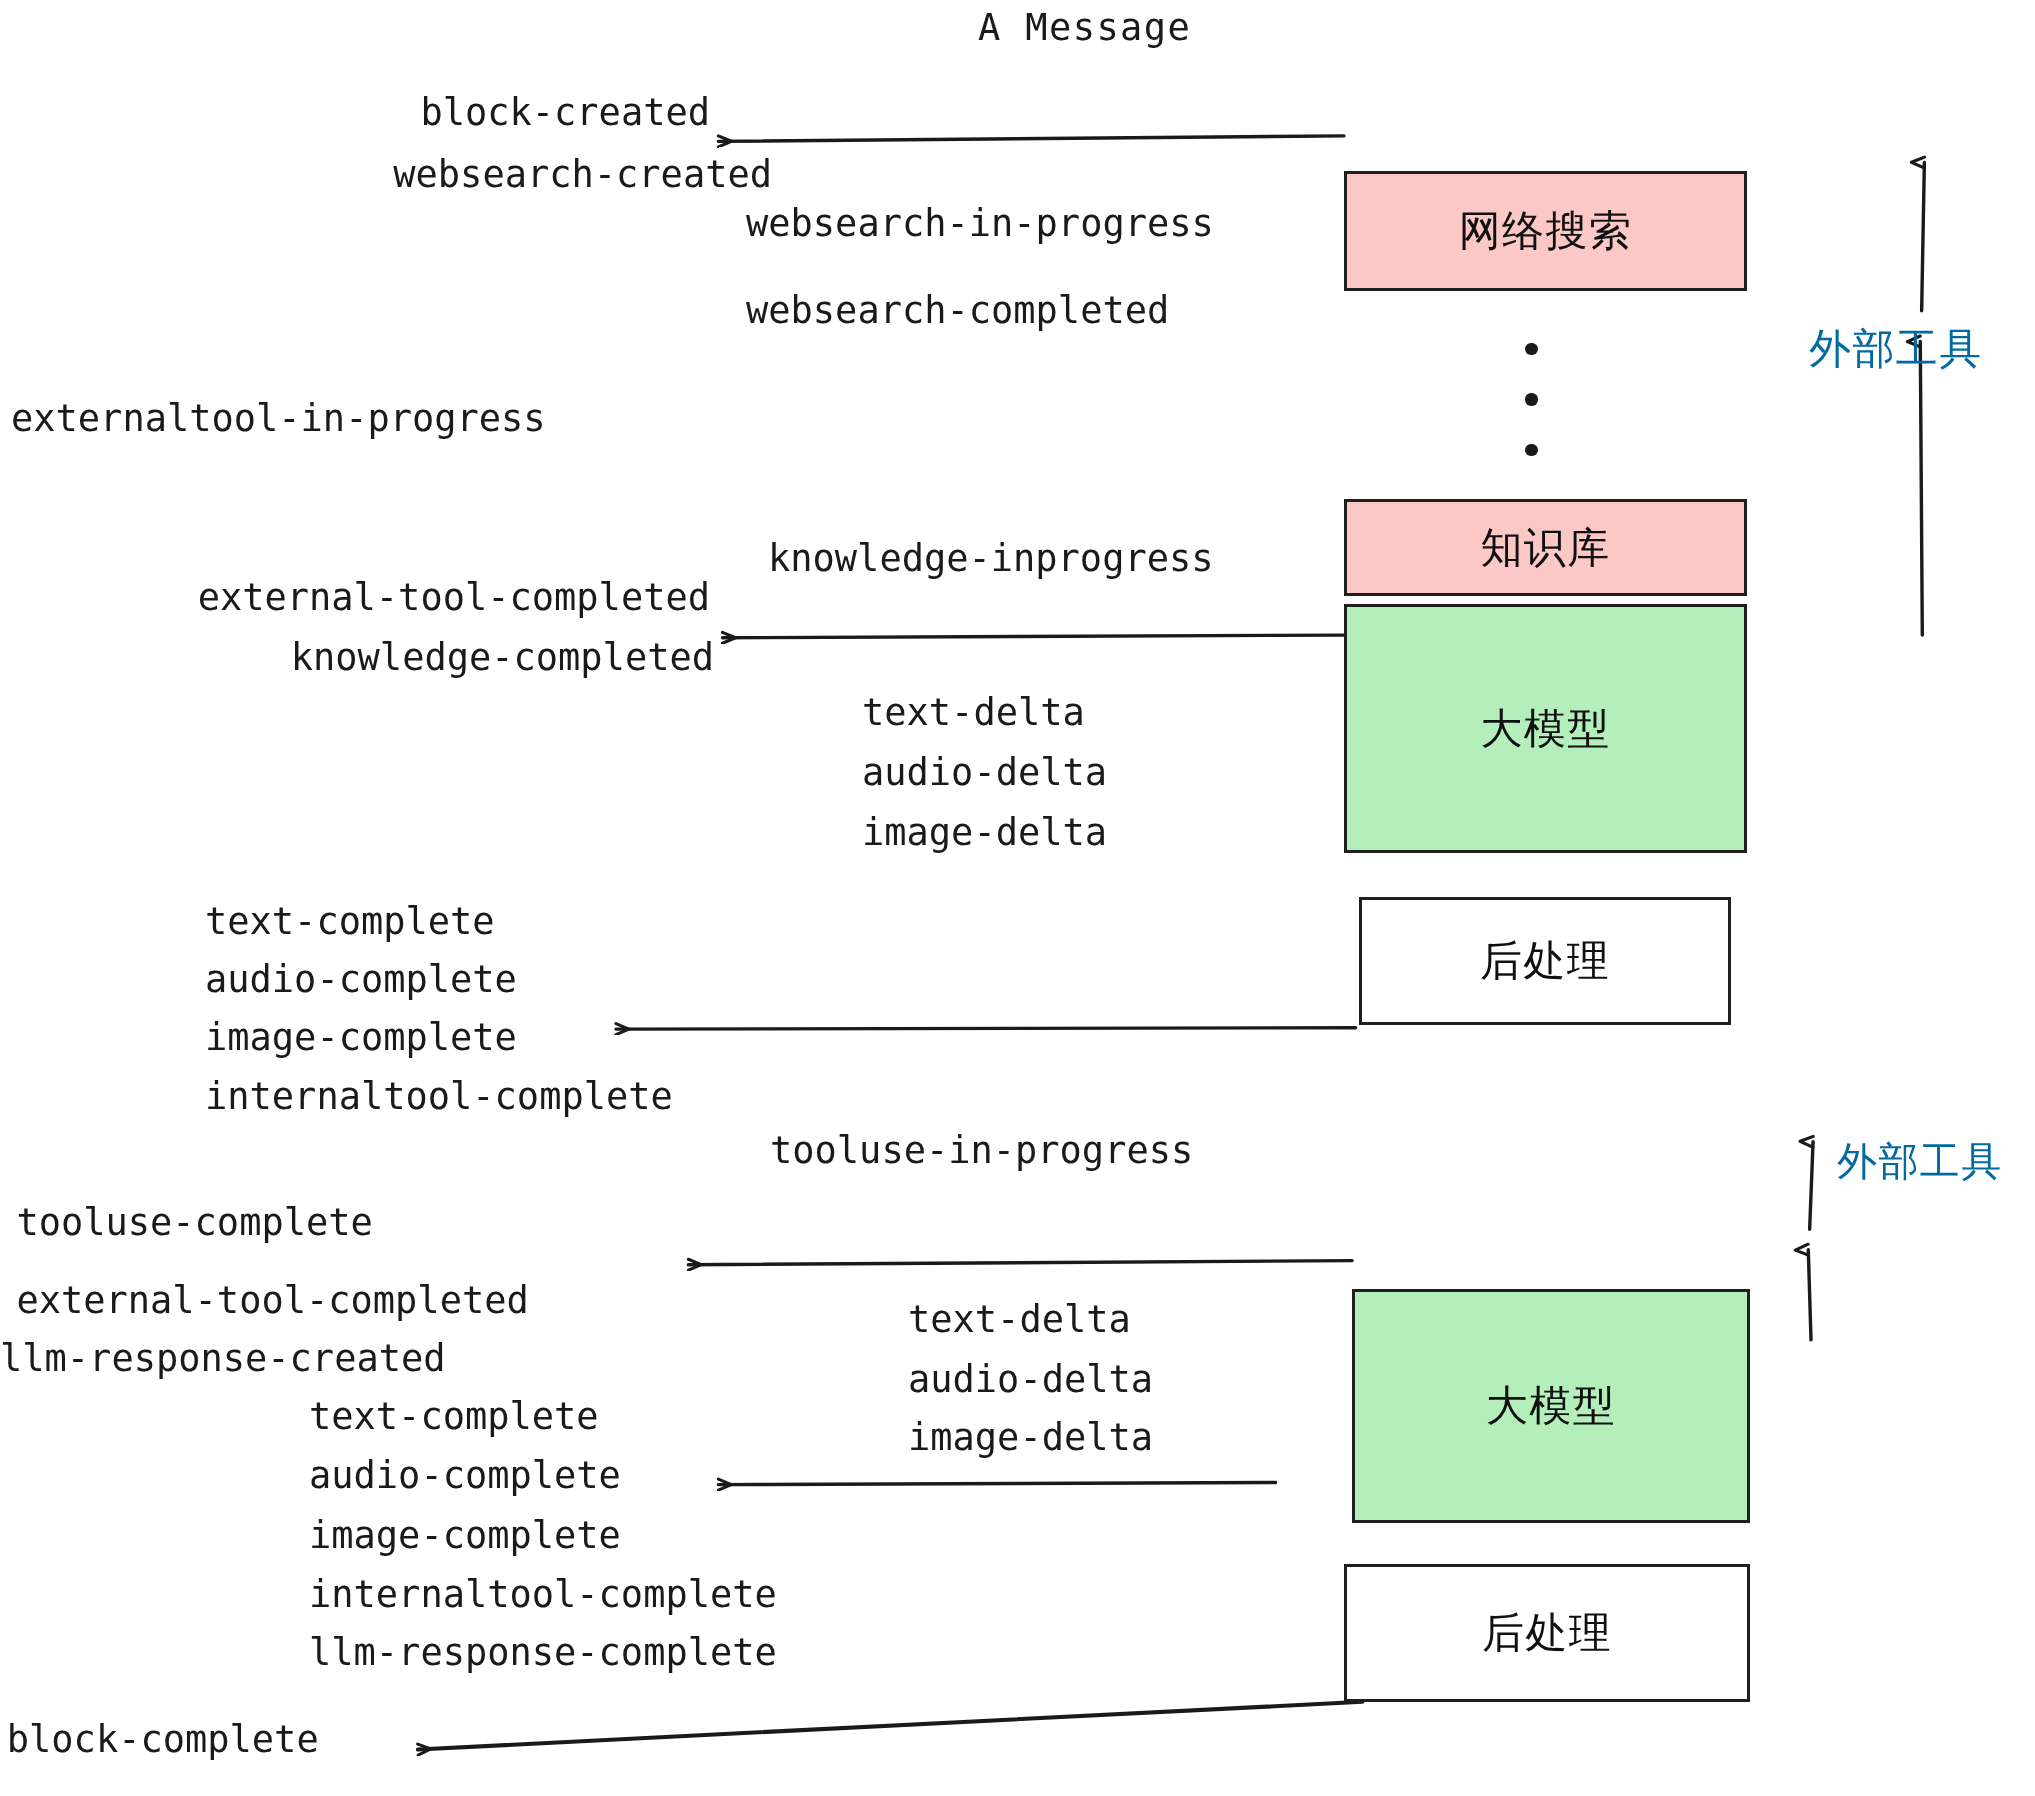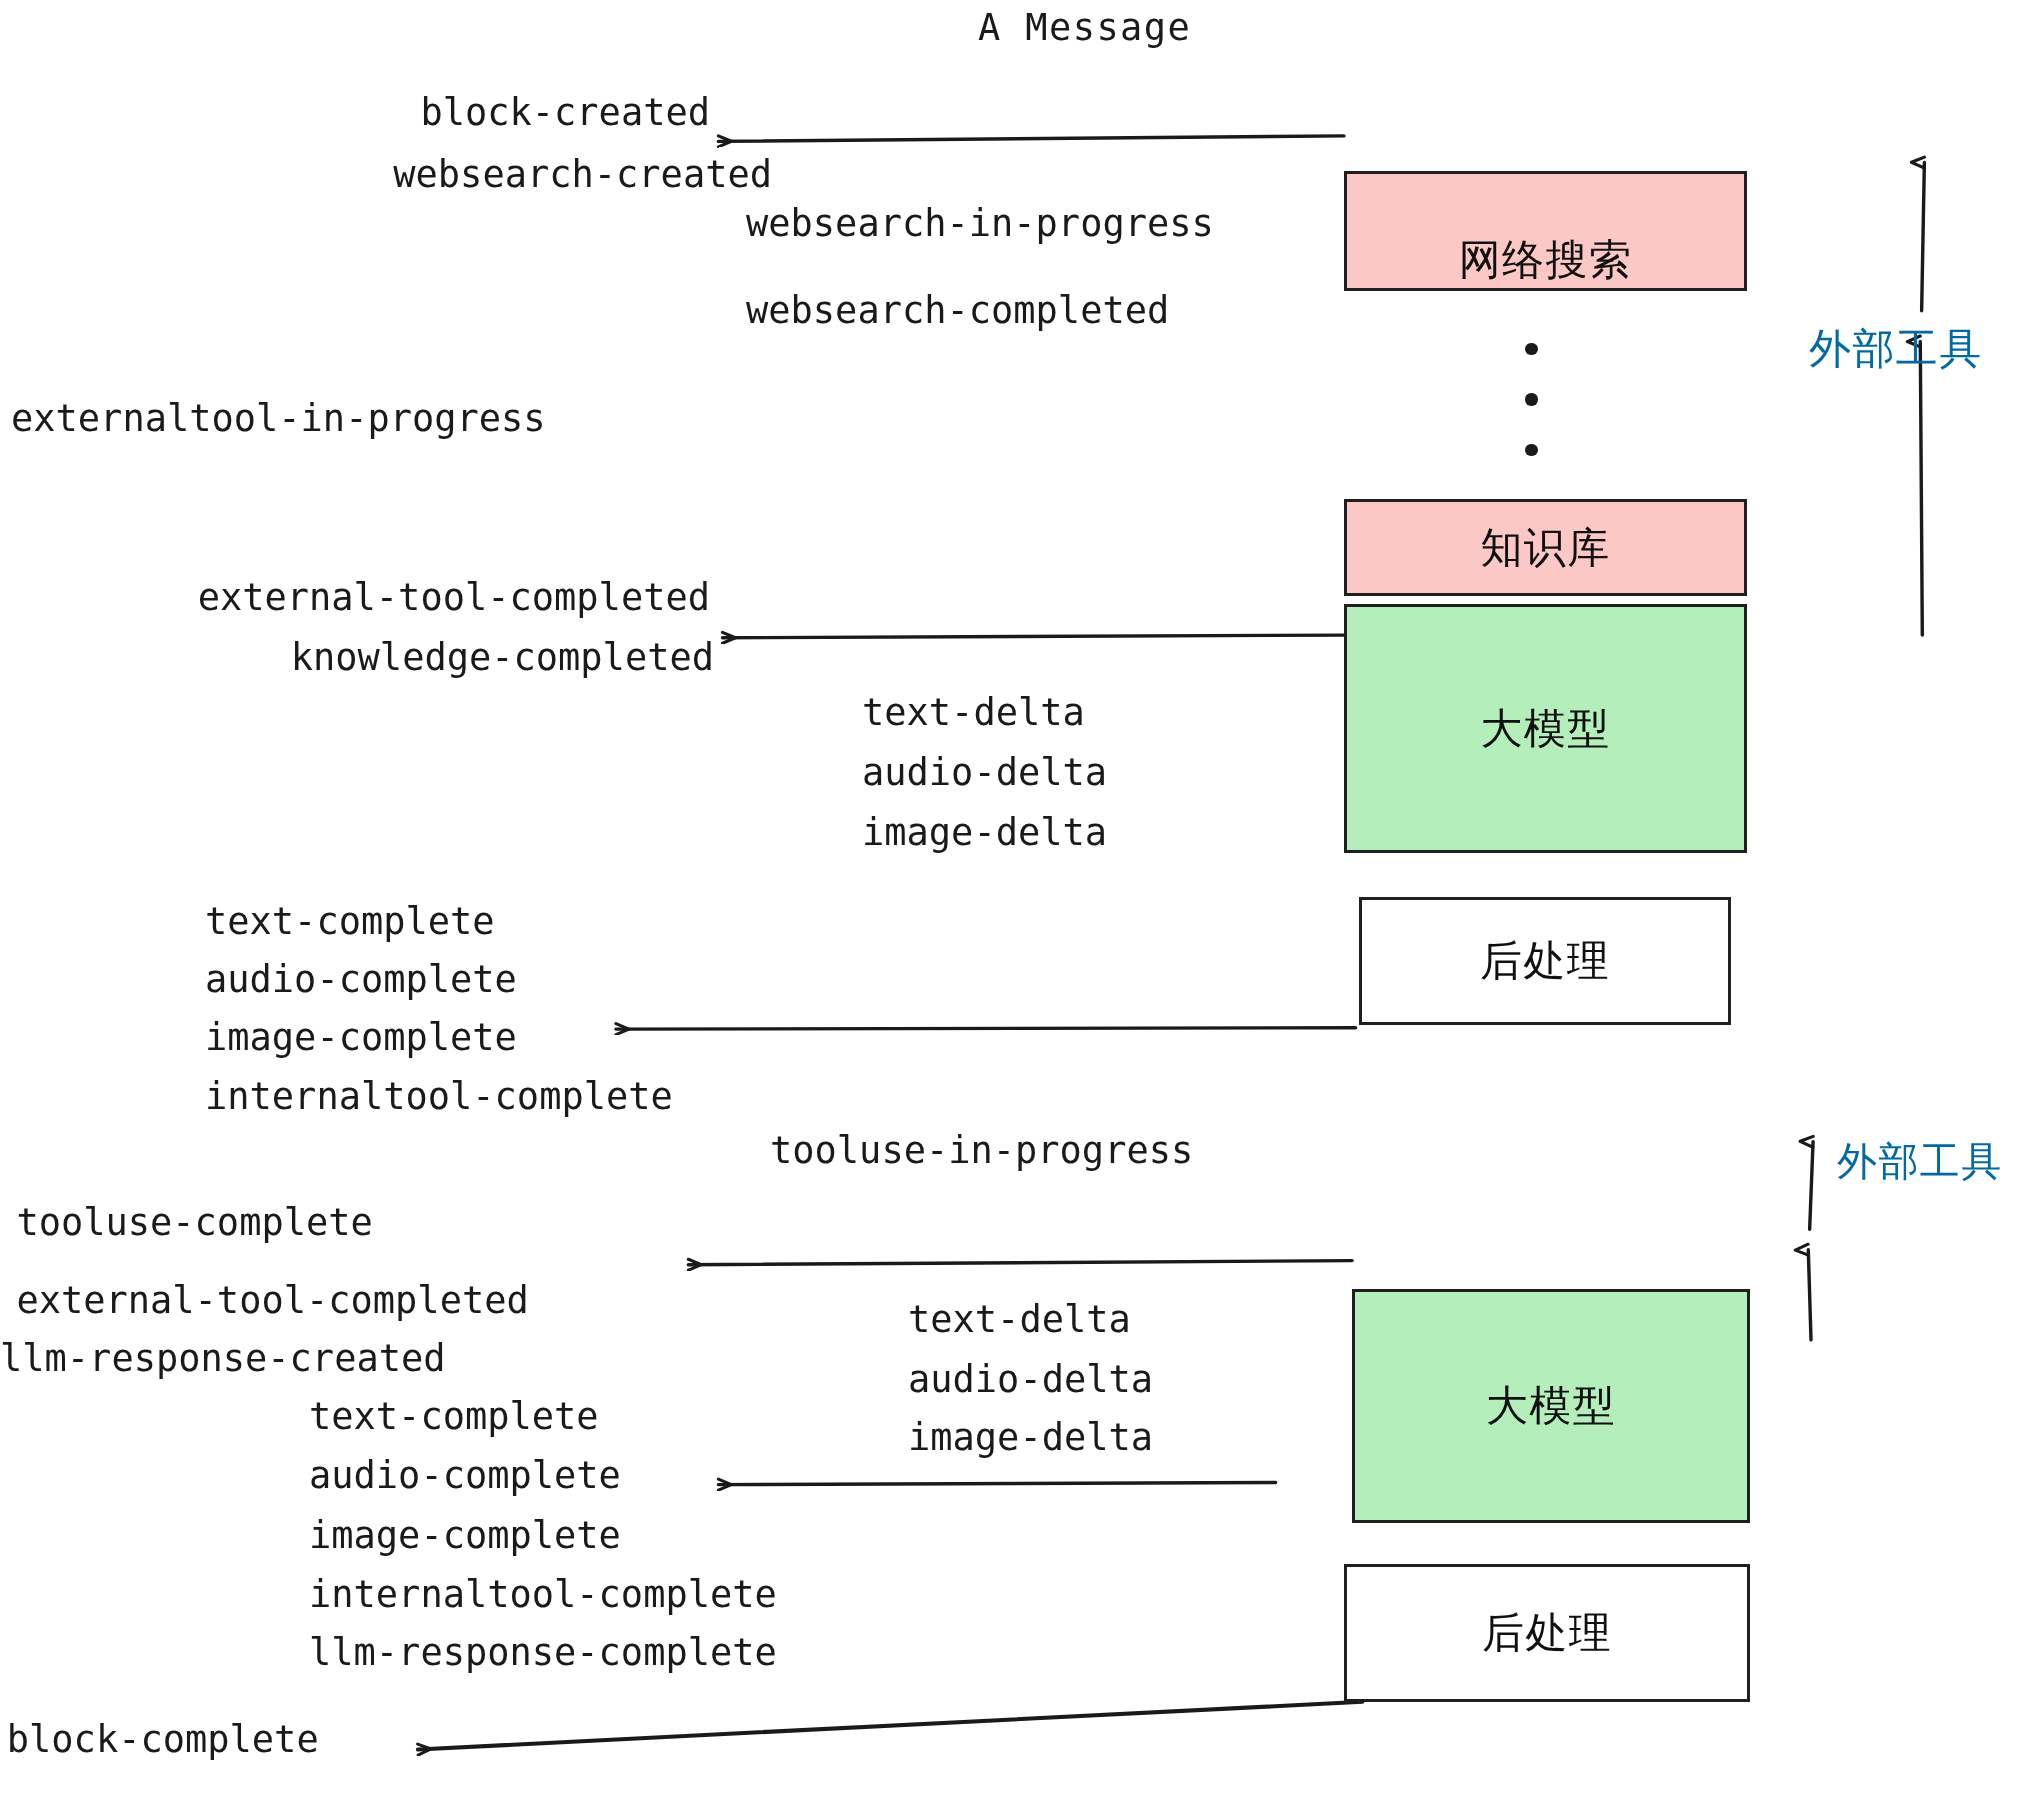--- a/index.html
+++ b/index.html
@@ -149,20 +149,21 @@
   </svg>
 
   <div class="evt right" style="left:710px; top:94px;">block-created</div>
   <div class="evt right" style="left:772px; top:156px;">websearch-created</div>
 
   <div class="evt" style="left:746px; top:205px;">websearch-in-progress</div>
   <div class="evt" style="left:11px; top:400px;">externaltool-in-progress</div>
 
   <div class="evt" style="left:746px; top:292px;">websearch-completed</div>
 
+  <div class="evt" style="left:768px; top:540px;">knowledge-inprogress</div>
 
   <div class="evt right" style="left:710px; top:579px;">external-tool-completed</div>
   <div class="evt right" style="left:714px; top:639px;">knowledge-completed</div>
 
   <div class="evt" style="left:862px; top:694px;">text-delta</div>
   <div class="evt" style="left:862px; top:754px;">audio-delta</div>
   <div class="evt" style="left:862px; top:814px;">image-delta</div>
 
   <div class="evt" style="left:205px; top:903px;">text-complete</div>
   <div class="evt" style="left:205px; top:961px;">audio-complete</div>
@@ -180,21 +181,21 @@
   <div class="evt" style="left:908px; top:1419px;">image-delta</div>
 
   <div class="evt" style="left:309px; top:1398px;">text-complete</div>
   <div class="evt" style="left:309px; top:1457px;">audio-complete</div>
   <div class="evt" style="left:309px; top:1517px;">image-complete</div>
   <div class="evt" style="left:309px; top:1576px;">internaltool-complete</div>
   <div class="evt" style="left:309px; top:1634px;">llm-response-complete</div>
 
   <div class="evt" style="left:6.8px; top:1721px;">block-complete</div>
 
-  <div class="box" id="box-websearch" style="left:1344px; top:171px; width:403px; height:120px; background:#fbc8c5;align-items:flex-end;">
+  <div class="box" id="box-websearch" style="left:1344px; top:171px; width:403px; height:120px; background:#fbc8c5;">
     <span>网络搜索</span>
   </div>
 
   <div class="dots" style="left:1524px; top:343px; width:15px; height:113px;">
     <i></i>
       <i></i>
       <i></i>
   </div>
 
   <div class="box" id="box-knowledge" style="left:1344px; top:499px; width:403px; height:97px; background:#fbc8c5;">

